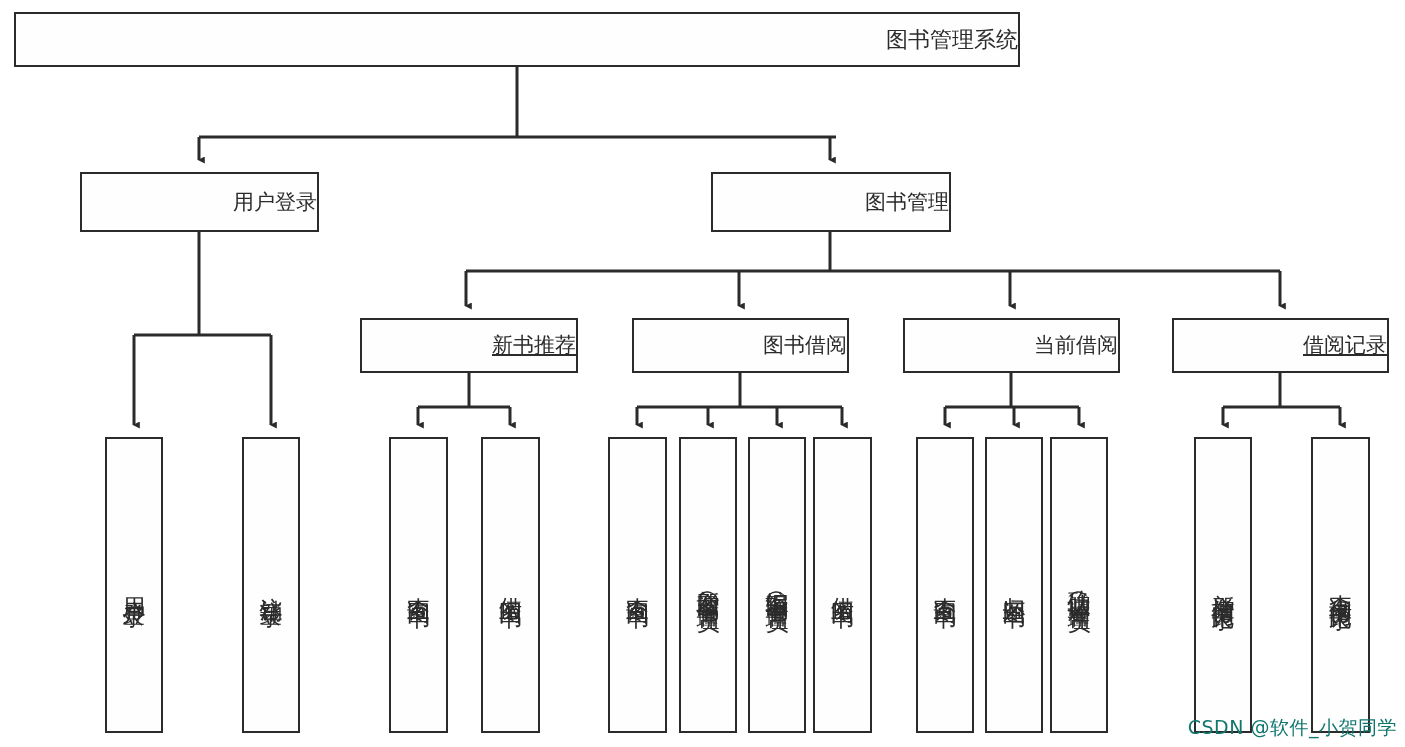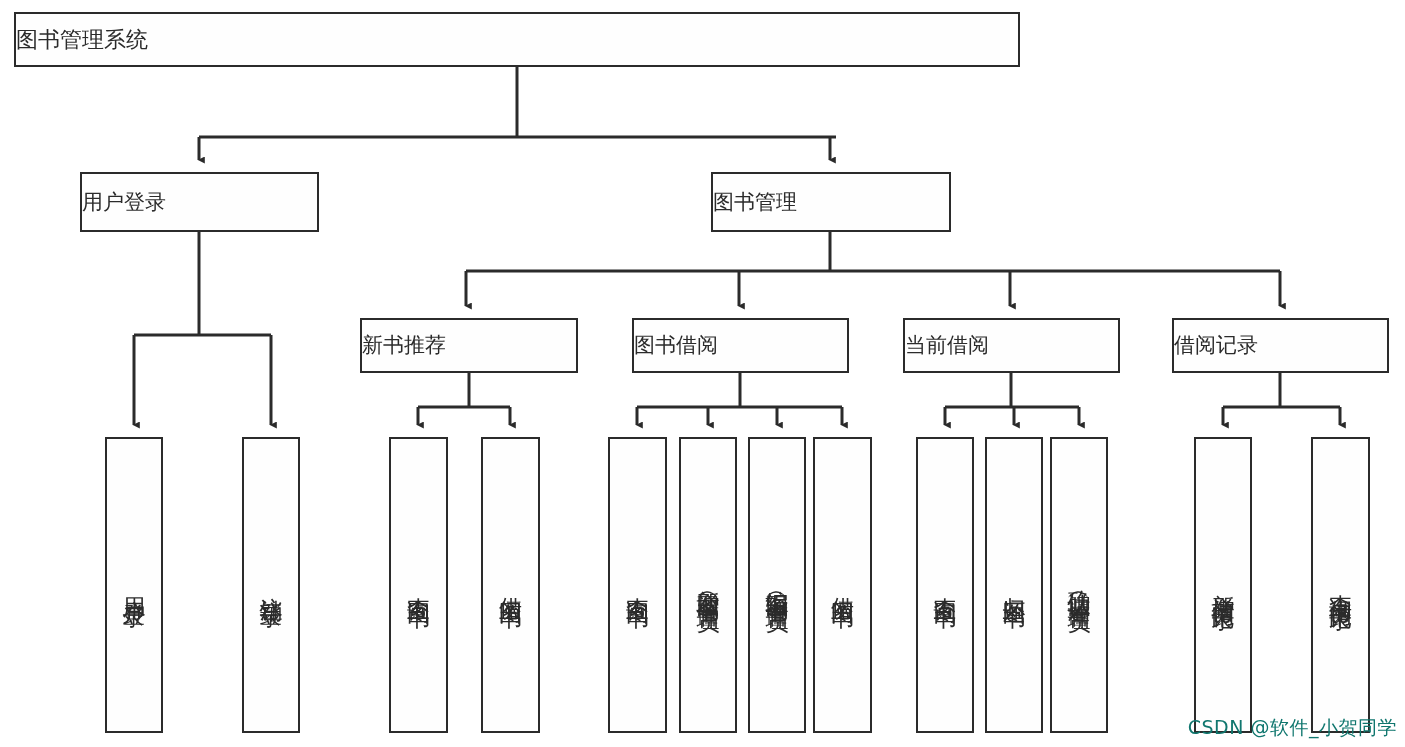--- a/index.html
+++ b/index.html
@@ -25,21 +25,21 @@
     height: 747px;
     pointer-events: none;
   }
   .node {
     position: absolute;
     box-sizing: border-box;
     background: #fefefe;
     border: 2.5px solid #2b2b2b;
     display: flex;
     align-items: center;
-    justify-content: flex-start;
+    justify-content: flex-end;
     color: #2b2b2b;
   }
   .node .label {
     text-align: center;
     line-height: 1.0;
     white-space: nowrap;
   }
   
   .h-node .label {
     font-size: 21px;
@@ -131,30 +131,30 @@
     <span class="label">图书管理系统</span>
   </div>
 
   <div class="node h-node" style="left:80px; top:172px; width:239px; height:60px;">
     <span class="label">用户登录</span>
   </div>
   <div class="node h-node" style="left:711px; top:172px; width:240px; height:60px;">
     <span class="label">图书管理</span>
   </div>
 
-  <div class="node h-node" style="left:360px; top:318px; width:218px; height:55px;">
+  <div class="node h-node" style="left:360px; top:318px; width:218px; height:55px;text-decoration:underline;">
     <span class="label">新书推荐</span>
   </div>
   <div class="node h-node" style="left:903px; top:318px; width:217px; height:55px;">
     <span class="label">当前借阅</span>
   </div>
   <div class="node h-node" style="left:632px; top:318px; width:217px; height:55px;">
     <span class="label">图书借阅</span>
   </div>
-  <div class="node h-node" style="left:1172px; top:318px; width:217px; height:55px;">
+  <div class="node h-node" style="left:1172px; top:318px; width:217px; height:55px;text-decoration:underline;">
     <span class="label">借阅记录</span>
   </div>
 
   <div class="node v-node" style="left:105px; top:437px; width:58px; height:296px;">
     <span class="label">用户登录</span>
   </div>
   <div class="node v-node" style="left:242px; top:437px; width:58px; height:296px;">
     <span class="label">注销登录</span>
   </div>
   <div class="node v-node" style="left:389px; top:437px; width:59px; height:296px;">

